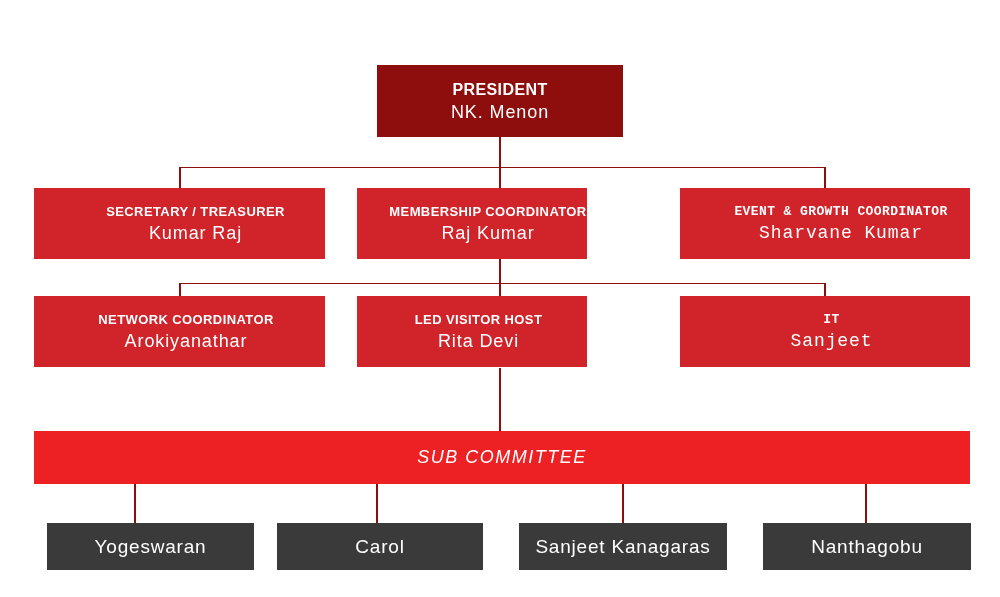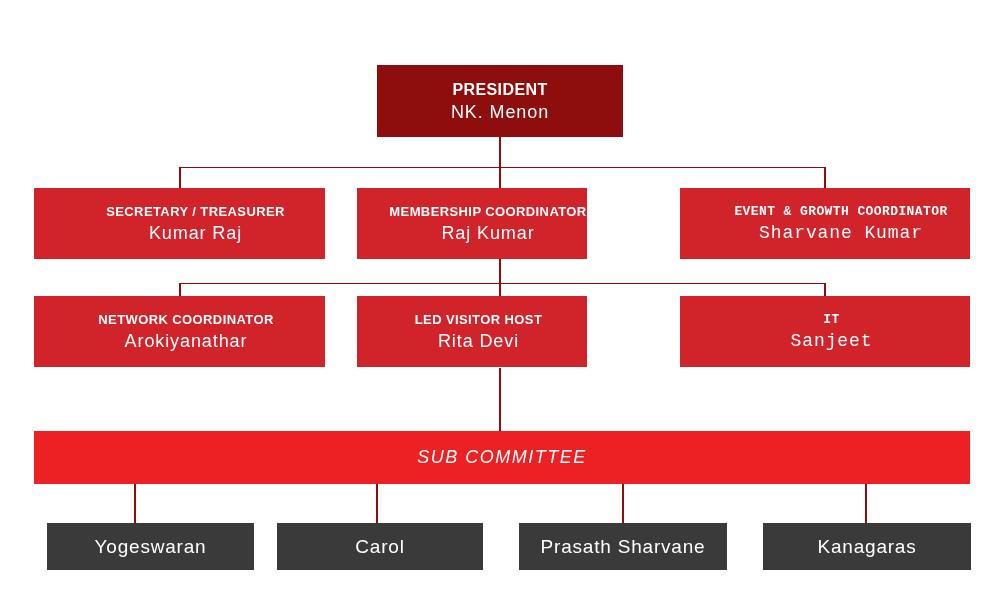--- a/index.html
+++ b/index.html
@@ -102,19 +102,19 @@
   <div class="vline" style="left:622px;top:484px;height:39px;"></div>
   <div class="vline" style="left:865px;top:484px;height:39px;"></div>
 
   <div class="box member m1">
     <div class="name">Yogeswaran</div>
   </div>
   <div class="box member m2">
     <div class="name">Carol</div>
   </div>
   <div class="box member m3">
-    <div class="name">Prasath Sharvane</div>
+    <div class="name">Sanjeet Kanagaras</div>
   </div>
   <div class="box member m4">
-    <div class="name">Kanagaras</div>
+    <div class="name">Nanthagobu</div>
   </div>
 
 </div>
 
 </body></html>

